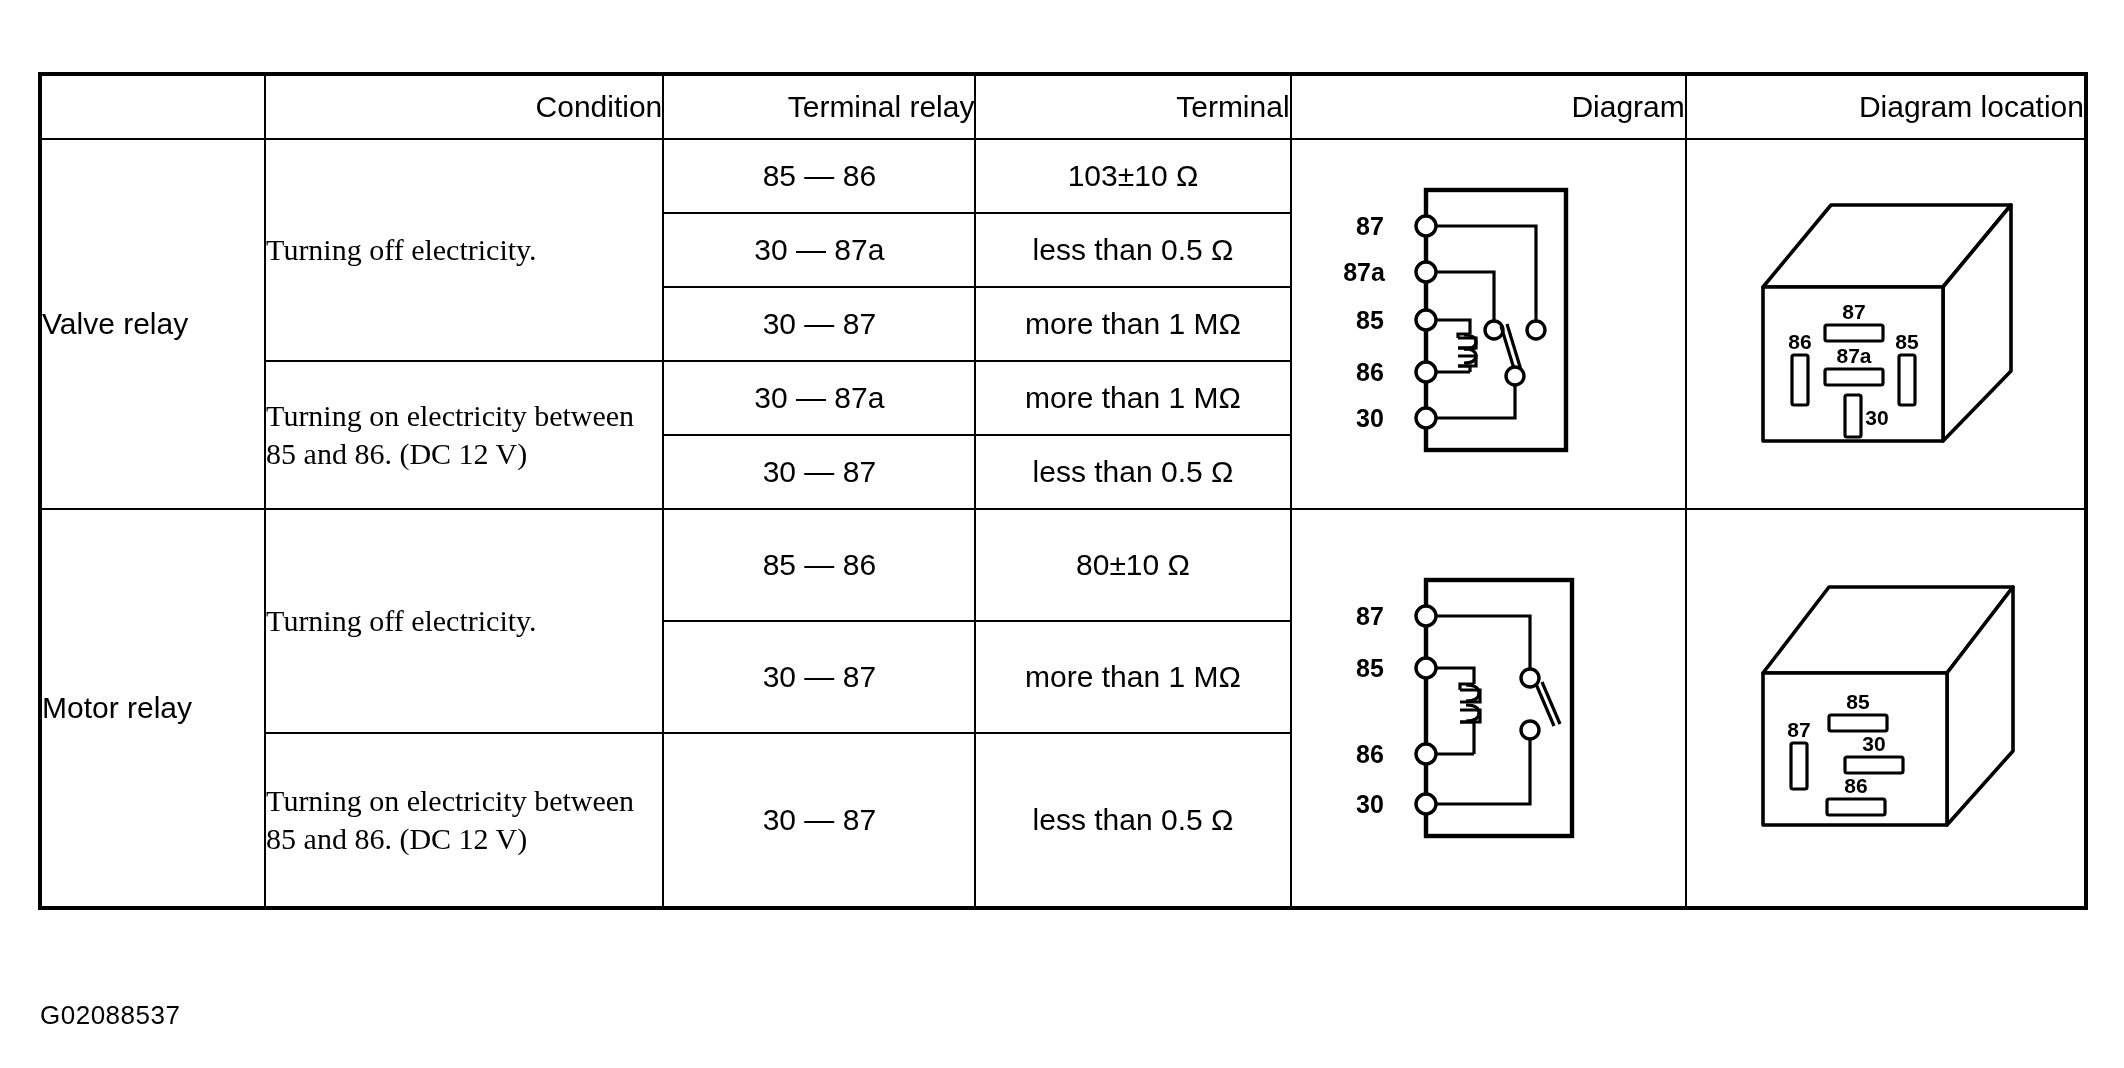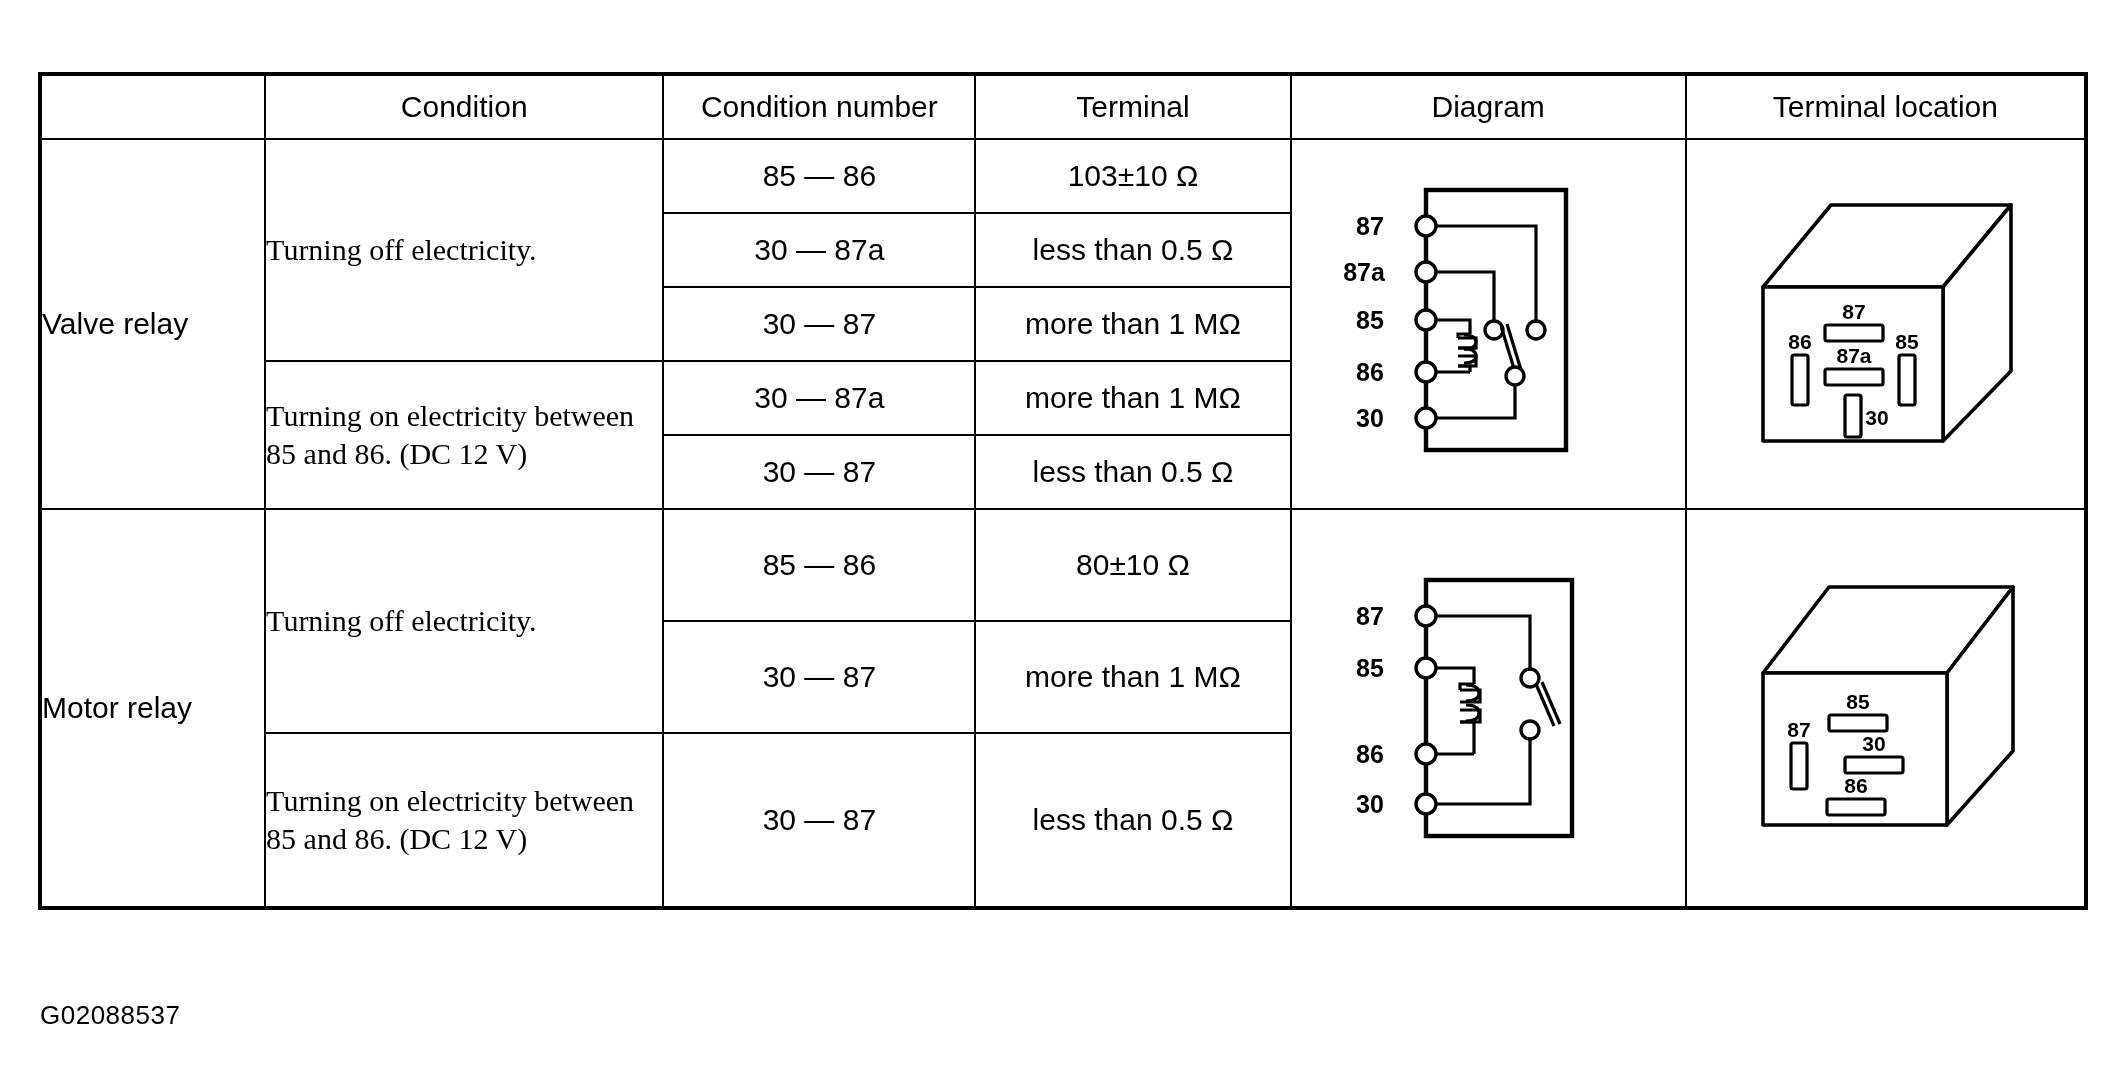--- a/index.html
+++ b/index.html
@@ -51,21 +51,21 @@
   .col-std    { width: 315px; }
   .col-diag   { width: 395px; }
   .col-loc    { width: 400px; }
 
   thead td {
     height: 62px;
     text-align: center;
     font-size: 30px;
     border-bottom: 4px solid #000;
   }
-  .hdr-label { display: block; line-height: 1; }
+  .hdr-label { display: block; line-height: 1; text-align: right; }
 
   td.cell-name {
     text-align: left;
     padding-left: 16px;
     font-size: 30px;
     margin-top: 48px;
   }
   td.cell-cond {
     text-align: left;
     padding: 10px 14px;
@@ -127,30 +127,30 @@
 
     <thead>
       <tr>
         <td>
           <span class="hdr-label"></span>
         </td>
         <td>
           <span class="hdr-label">Condition</span>
         </td>
         <td>
-          <span class="hdr-label">Condition number</span>
+          <span class="hdr-label">Terminal relay</span>
         </td>
         <td>
           <span class="hdr-label">Terminal</span>
         </td>
         <td>
           <span class="hdr-label">Diagram</span>
         </td>
         <td>
-          <span class="hdr-label">Terminal location</span>
+          <span class="hdr-label">Diagram location</span>
         </td>
       </tr>
     </thead>
 
     <tbody>
 
       <tr>
         <td class="cell-name" rowspan="5">Valve relay</td>
         <td class="cell-cond" rowspan="3">Turning off electricity.</td>
         <td class="cell-term">85 — 86</td>

